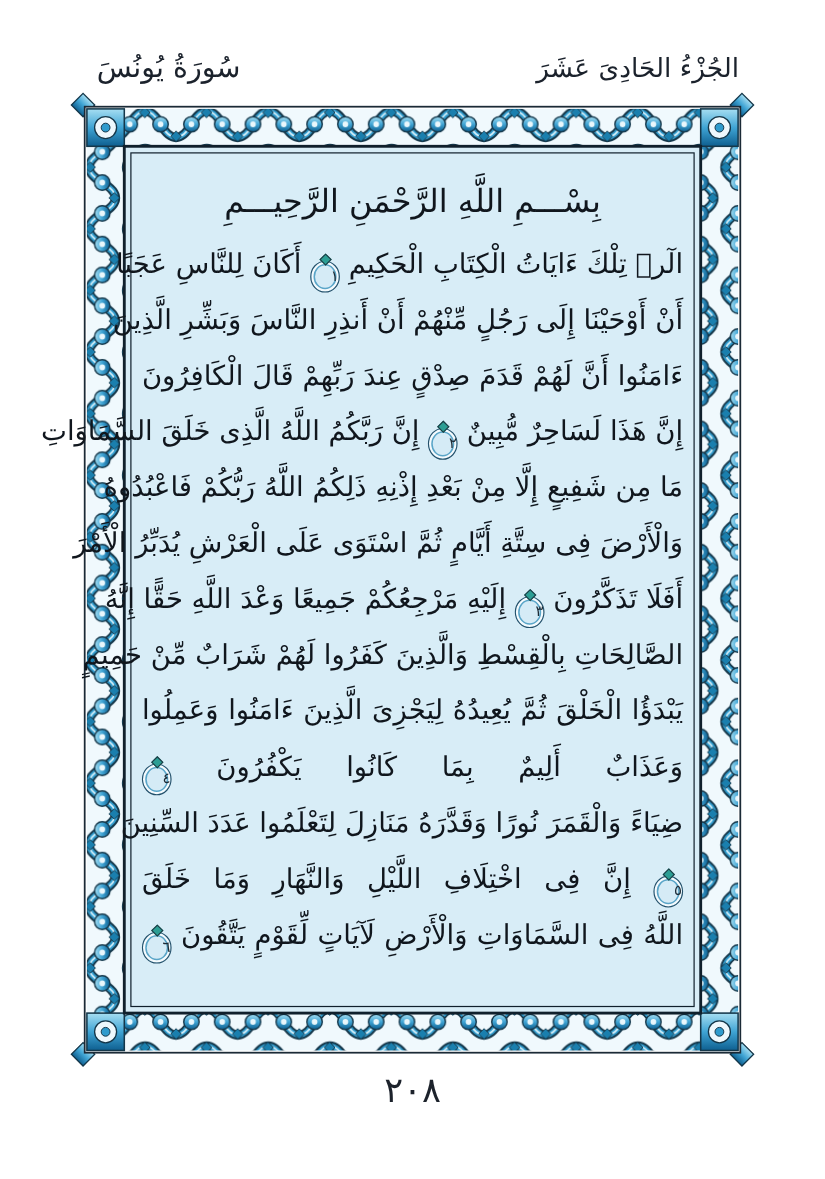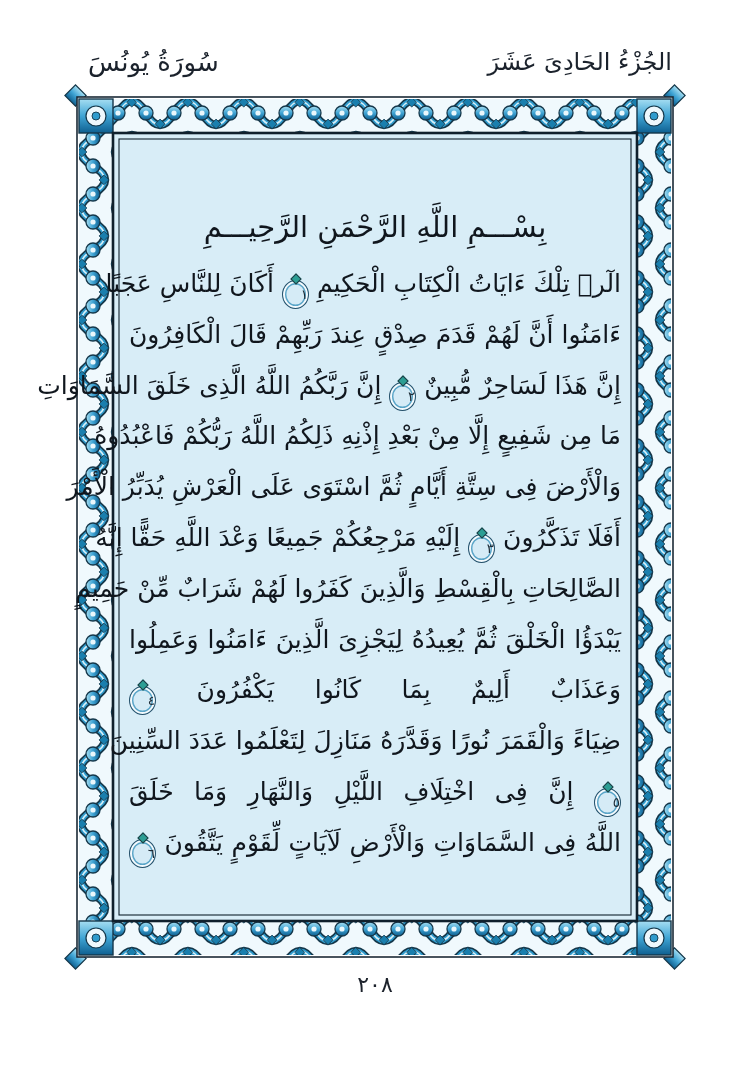--- a/index.html
+++ b/index.html
@@ -18,21 +18,20 @@
   .hdr-left{left:88px;font-size:26px;}
   
   .frame{position:absolute;left:76px;top:96px;width:598px;height:862px;overflow:visible;}
   .frame svg{overflow:visible;display:block;}
   
   .panel{
     position:absolute;left:113px;top:133px;width:524px;height:788px;
     box-sizing:border-box;
     padding:18px 16px 4px 16px;
     direction:rtl;
-    margin-top:44px;
   }
   .basmala{
     height:64px;line-height:64px;text-align:center;
     font-size:29px;color:#10161d;
   }
   .qlines{height:712px;}
   .qline{
     height:50.8px;line-height:50.8px;
     font-size:25px;color:#10161d;
     text-align:justify;text-align-last:justify;
@@ -51,21 +50,21 @@
   }
   .ayah::before{
     content:"";position:absolute;top:-6px;left:50%;
     width:6px;height:6px;background:#2c9e94;border:1px solid #1d3b44;
     transform:translateX(-50%) rotate(45deg);
   }
   .an{display:block;font-size:13.5px;line-height:26px;color:#1c2b36;}
   
   .pnum{
     position:absolute;left:0;right:0;top:972px;
-    text-align:center;font-size:22px;color:#1c222b;
+    text-align:center;font-size:32px;color:#1c222b;
     direction:rtl;
   }
 </style>
 </head>
 <body>
 
 <div class="page">
 
   <div class="hdr hdr-left">سُورَةُ يُونُسَ</div>
   <div class="hdr hdr-right">الجُزْءُ الحَادِىَ عَشَرَ</div>
@@ -150,20 +149,21 @@
 
       <rect x="37" y="37" width="524" height="788" fill="#d8edf7" stroke="#10202c" stroke-width="2.6"></rect>
       <rect x="43" y="43" width="512" height="776" fill="none" stroke="#10202c" stroke-width="1.1"></rect>
     </svg>
   </div>
 
   <div class="panel">
     <div class="basmala">بِسْـــمِ اللَّهِ الرَّحْمَنِ الرَّحِيـــمِ</div>
     <div class="qlines">
         <div class="qline"><span>الٓرۚ تِلْكَ ءَايَاتُ الْكِتَابِ الْحَكِيمِ</span> <span class="ayah"><span class="an">١</span></span> <span>أَكَانَ لِلنَّاسِ عَجَبًا</span></div>
+        <div class="qline"><span>أَنْ أَوْحَيْنَا إِلَى رَجُلٍ مِّنْهُمْ أَنْ أَنذِرِ النَّاسَ وَبَشِّرِ الَّذِينَ</span></div>
         <div class="qline"><span>ءَامَنُوا أَنَّ لَهُمْ قَدَمَ صِدْقٍ عِندَ رَبِّهِمْ قَالَ الْكَافِرُونَ</span></div>
         <div class="qline"><span>إِنَّ هَذَا لَسَاحِرٌ مُّبِينٌ</span> <span class="ayah"><span class="an">٢</span></span> <span>إِنَّ رَبَّكُمُ اللَّهُ الَّذِى خَلَقَ السَّمَاوَاتِ</span></div>
         <div class="qline"><span>مَا مِن شَفِيعٍ إِلَّا مِنْ بَعْدِ إِذْنِهِ ذَلِكُمُ اللَّهُ رَبُّكُمْ فَاعْبُدُوهُ</span></div>
         <div class="qline"><span>وَالْأَرْضَ فِى سِتَّةِ أَيَّامٍ ثُمَّ اسْتَوَى عَلَى الْعَرْشِ يُدَبِّرُ الْأَمْرَ</span></div>
         <div class="qline"><span>أَفَلَا تَذَكَّرُونَ</span> <span class="ayah"><span class="an">٣</span></span> <span>إِلَيْهِ مَرْجِعُكُمْ جَمِيعًا وَعْدَ اللَّهِ حَقًّا إِنَّهُ</span></div>
         <div class="qline"><span>الصَّالِحَاتِ بِالْقِسْطِ وَالَّذِينَ كَفَرُوا لَهُمْ شَرَابٌ مِّنْ حَمِيمٍ</span></div>
         <div class="qline"><span>يَبْدَؤُا الْخَلْقَ ثُمَّ يُعِيدُهُ لِيَجْزِىَ الَّذِينَ ءَامَنُوا وَعَمِلُوا</span></div>
         <div class="qline"><span>وَعَذَابٌ أَلِيمٌ بِمَا كَانُوا يَكْفُرُونَ</span> <span class="ayah"><span class="an">٤</span></span> </div>
         <div class="qline"><span>ضِيَاءً وَالْقَمَرَ نُورًا وَقَدَّرَهُ مَنَازِلَ لِتَعْلَمُوا عَدَدَ السِّنِينَ</span></div>
         <div class="qline"> <span class="ayah"><span class="an">٥</span></span> <span>إِنَّ فِى اخْتِلَافِ اللَّيْلِ وَالنَّهَارِ وَمَا خَلَقَ</span></div>

